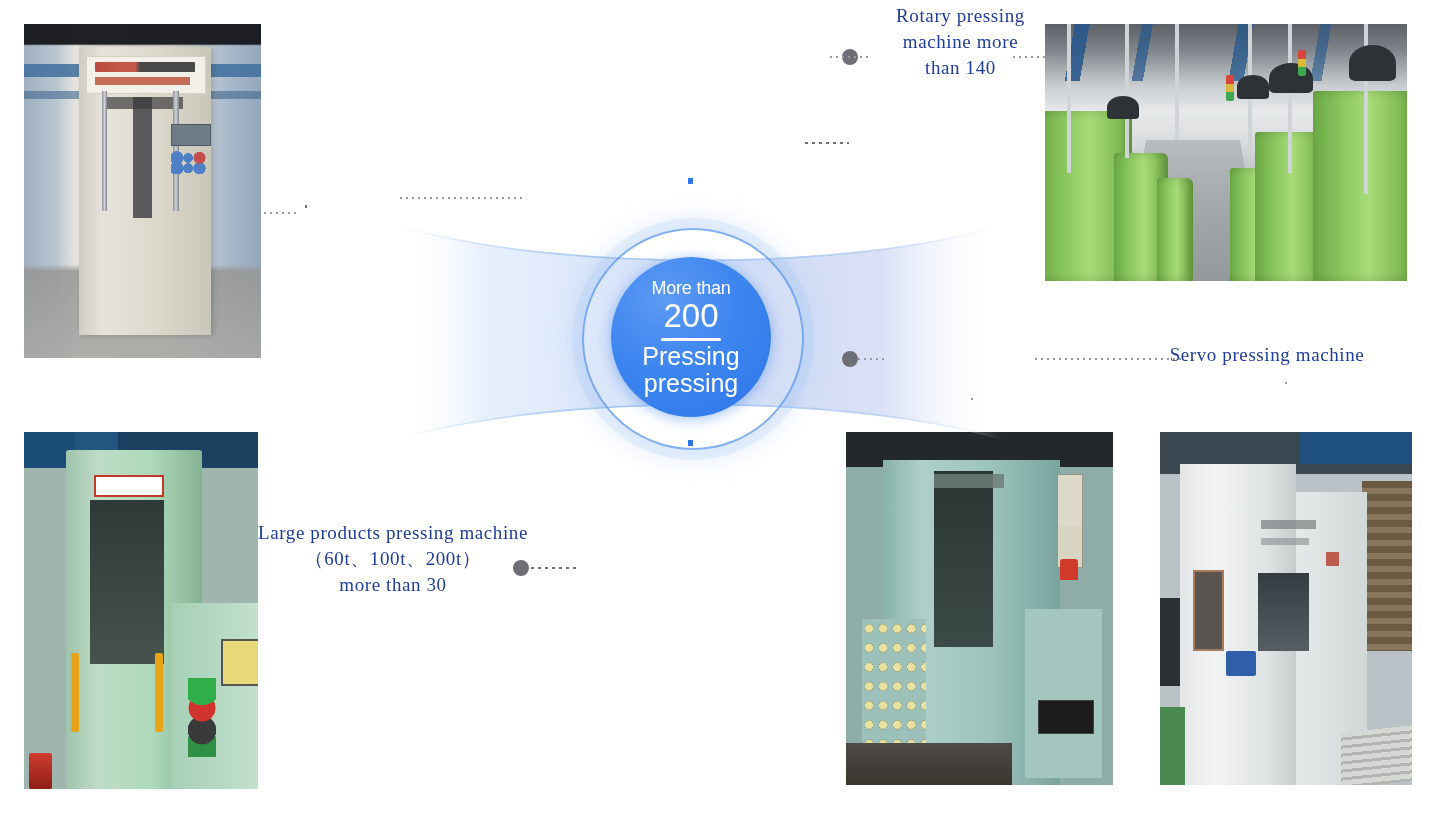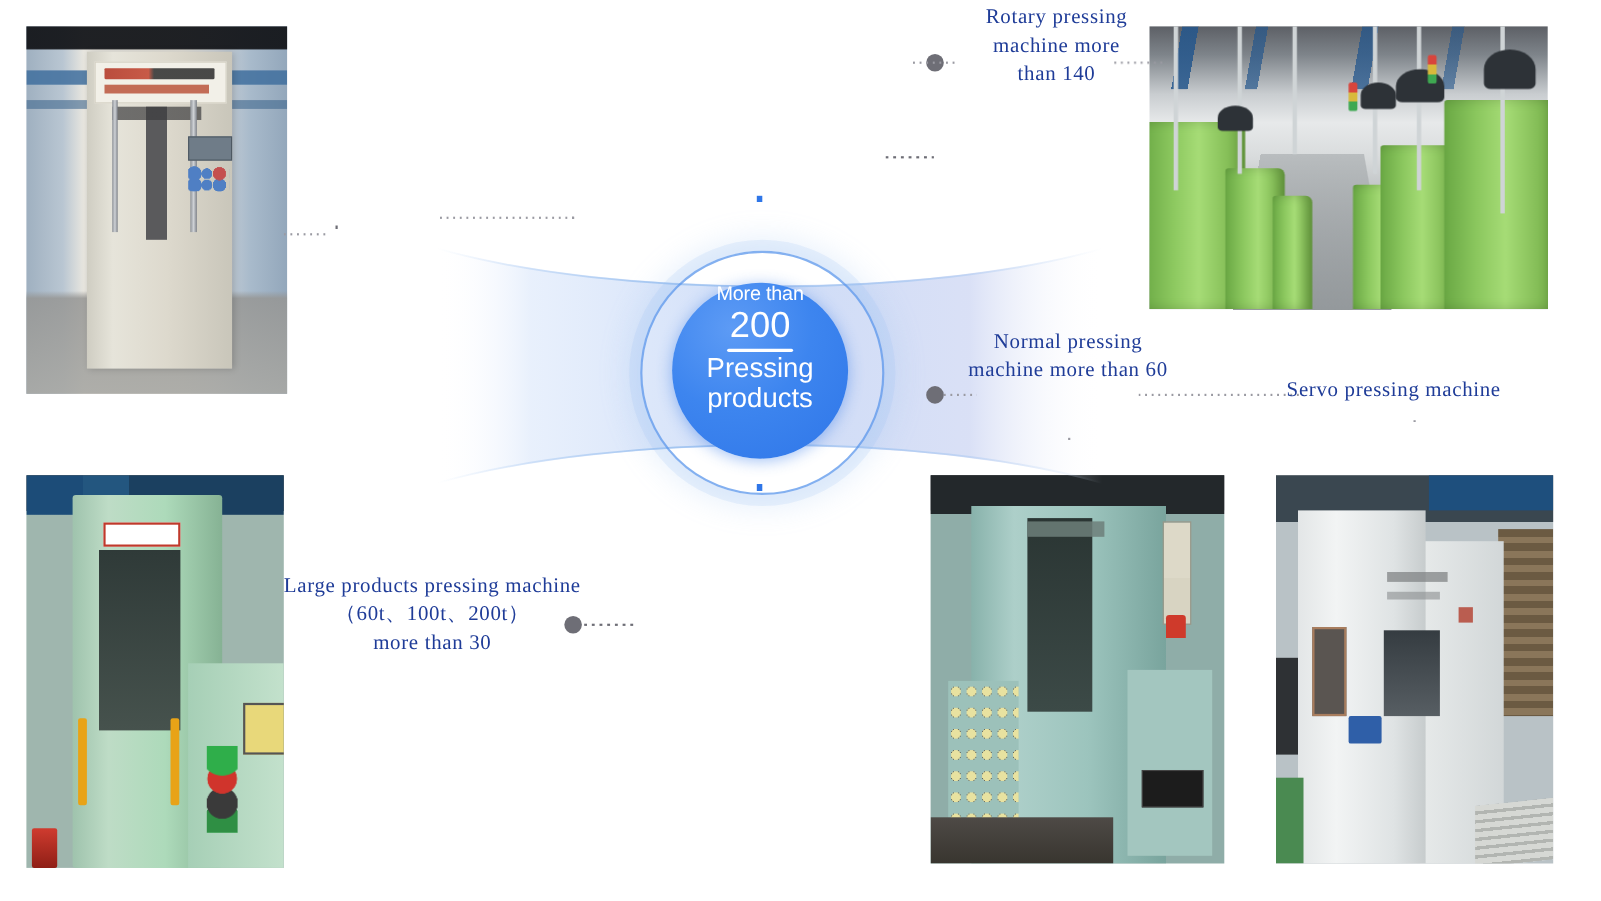--- a/index.html
+++ b/index.html
@@ -291,21 +291,21 @@
     border:2px solid rgba(90,150,235,.75);
     box-shadow: 0 0 0 10px rgba(140,185,240,.16), 0 0 26px 12px rgba(150,190,240,.22);
   }
   .center-circle {
     position:absolute;
     left:611px; top:257px; width:160px; height:160px;
     border-radius:50%;
     background: radial-gradient(circle at 34% 26%, #5d9bf5 0%, #3d85ef 46%, #2f76e8 100%);
     box-shadow: 0 2px 14px rgba(47,118,232,.45);
     display:flex; flex-direction:column;
-    align-items:center; justify-content:flex-start;
+    align-items:center; justify-content:center;
     color:#ffffff; text-align:center;
     overflow:visible;
   }
   .cc-more { font-size:18px; line-height:20px; letter-spacing:-.2px; }
   .cc-num  { font-size:33px; line-height:34px; font-weight:400; margin-top:1px;}
   .cc-rule { width:60px; height:3px; background:#ffffff; margin:5px 0 2px; border-radius:2px;}
   .cc-label{ font-size:25px; line-height:27px; font-weight:400; }
 
   
   .pill {
@@ -494,21 +494,21 @@
     <path d="M0,1 C160,47 444,47 604,1" fill="none" stroke="url(#rg2)" stroke-width="1.6"></path>
     <path d="M0,214 C160,168 444,168 604,214" fill="none" stroke="url(#rg2)" stroke-width="1.6"></path>
   </svg>
 
   <div class="glow-ring"></div>
 
   <div class="center-circle">
     <div class="cc-more">More than</div>
     <div class="cc-num">200</div>
     <div class="cc-rule"></div>
-    <div class="cc-label">Pressing products</div>
+    <div class="cc-label">Pressing pressing</div>
   </div>
 
   <div class="dline v blue" style="left:688px; top:178px; height:54px;"></div>
 
   <div class="dline v blue" style="left:688px; top:440px; height:100px;"></div>
 
   <div class="dline h" style="left:805px; top:142px; width:44px;"></div>
   <div class="dline v" style="left:849px; top:57px; height:305px;"></div>
   <div class="node" style="left:842px; top:49px;"></div>
   <div class="node" style="left:842px; top:351px;"></div>
@@ -527,19 +527,18 @@
   <div class="dline h thin" style="left:258px; top:212px; width:42px;"></div>
   <div class="dline v" style="left:305px; top:205px; height:160px;"></div>
   <div class="dline h thin" style="left:400px; top:197px; width:122px;"></div>
   <div class="dline v thin" style="left:520px; top:197px; height:372px;"></div>
 
   <div class="node" style="left:513px; top:560px;"></div>
   <div class="dline h" style="left:531px; top:567px; width:46px;"></div>
 
 
   <div class="callout" id="lbl-rotary">Rotary pressing machine more than 140</div>
-  <div class="callout" id="lbl-normal">Normal pressing machine more than 60</div>
   <div class="callout" id="lbl-large-press">Large products pressing machine
 （60t、100t、200t）
 more than 30</div>
   <div class="callout" id="lbl-servo-right">Servo pressing machine</div>
 
 </div>
 
 </body></html>

